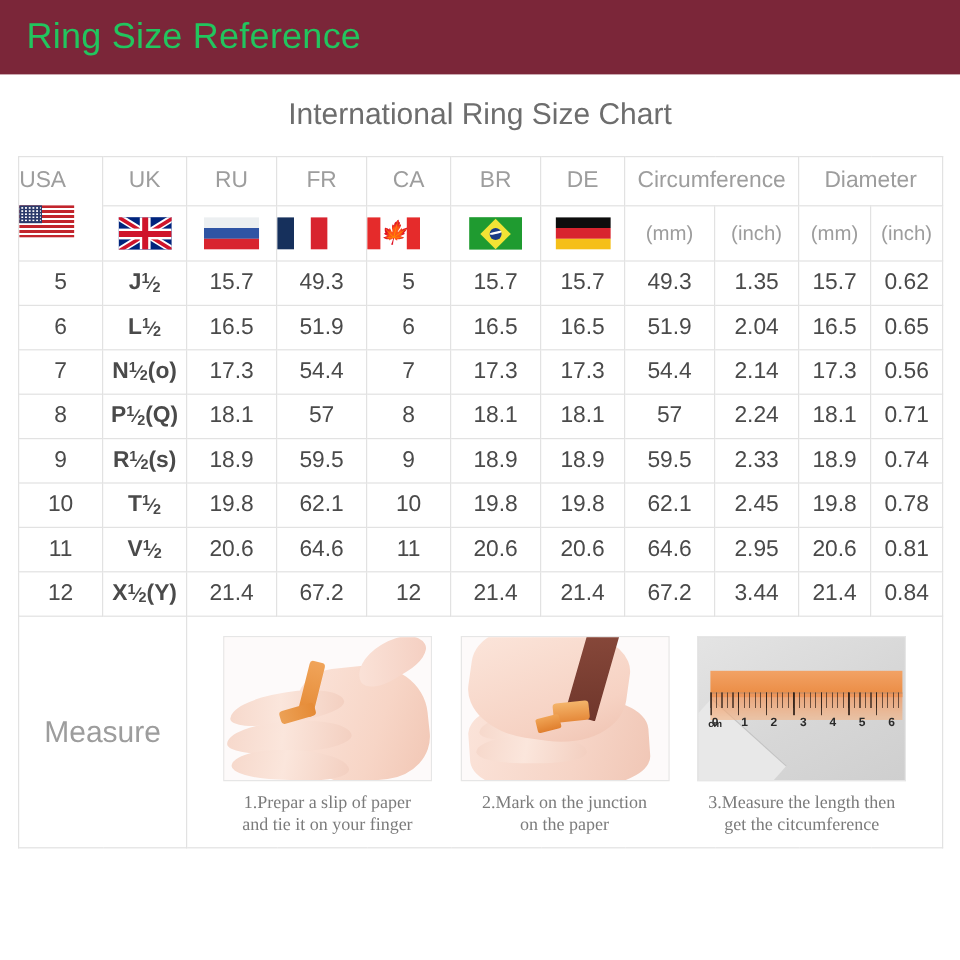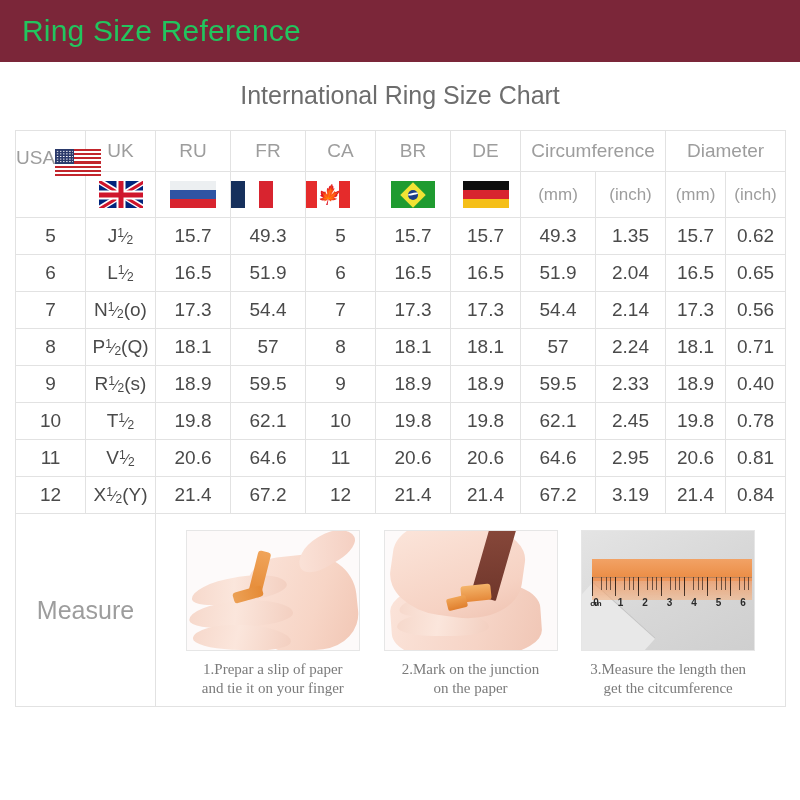--- a/index.html
+++ b/index.html
@@ -76,34 +76,35 @@
     height: 45px;
   }
   .usa-cell {
     color: #9d9d9d;
     font-size: 19px;
     vertical-align: top;
     padding-top: 9px;
   }
   .usa-inner {
     display: flex;
-    flex-direction: row;
-    align-items: center;
+    flex-direction: column;
+    align-items: flex-start;
   }
   .usa-flag-holder {
     margin-top: 9px;
   }
   td.data {
     height: 36px;
     font-size: 19px;
     color: #4a4a4a;
   }
   .uk-val {
     font-size: 19px;
     white-space: nowrap;
+    font-weight: bold;
   }
   .frac {
     font-size: 12px;
     position: relative;
     top: -5px;
   }
   .frac-slash {
     font-size: 15px;
   }
   .frac-den {
@@ -515,21 +516,21 @@
           <td class="data">9</td>
           <td class="data"><span class="uk-val">R<span class="frac">1</span><span class="frac-slash">⁄</span><span class="frac-den">2</span><span class="uk-suffix">(s)</span></span></td>
           <td class="data">18.9</td>
           <td class="data">59.5</td>
           <td class="data">9</td>
           <td class="data">18.9</td>
           <td class="data">18.9</td>
           <td class="data">59.5</td>
           <td class="data">2.33</td>
           <td class="data">18.9</td>
-          <td class="data">0.40</td>
+          <td class="data">0.74</td>
         </tr>
         <tr>
           <td class="data">10</td>
           <td class="data"><span class="uk-val">T<span class="frac">1</span><span class="frac-slash">⁄</span><span class="frac-den">2</span></span></td>
           <td class="data">19.8</td>
           <td class="data">62.1</td>
           <td class="data">10</td>
           <td class="data">19.8</td>
           <td class="data">19.8</td>
           <td class="data">62.1</td>
@@ -552,21 +553,21 @@
         </tr>
         <tr>
           <td class="data">12</td>
           <td class="data"><span class="uk-val">X<span class="frac">1</span><span class="frac-slash">⁄</span><span class="frac-den">2</span><span class="uk-suffix">(Y)</span></span></td>
           <td class="data">21.4</td>
           <td class="data">67.2</td>
           <td class="data">12</td>
           <td class="data">21.4</td>
           <td class="data">21.4</td>
           <td class="data">67.2</td>
-          <td class="data">3.19</td>
+          <td class="data">3.44</td>
           <td class="data">21.4</td>
           <td class="data">0.84</td>
         </tr>
       </tbody>
 
     <tbody>
         <tr>
       <td class="measure-label-cell" colspan="2">Measure</td>
       <td class="measure-content-cell" colspan="9">
         <div class="steps">

